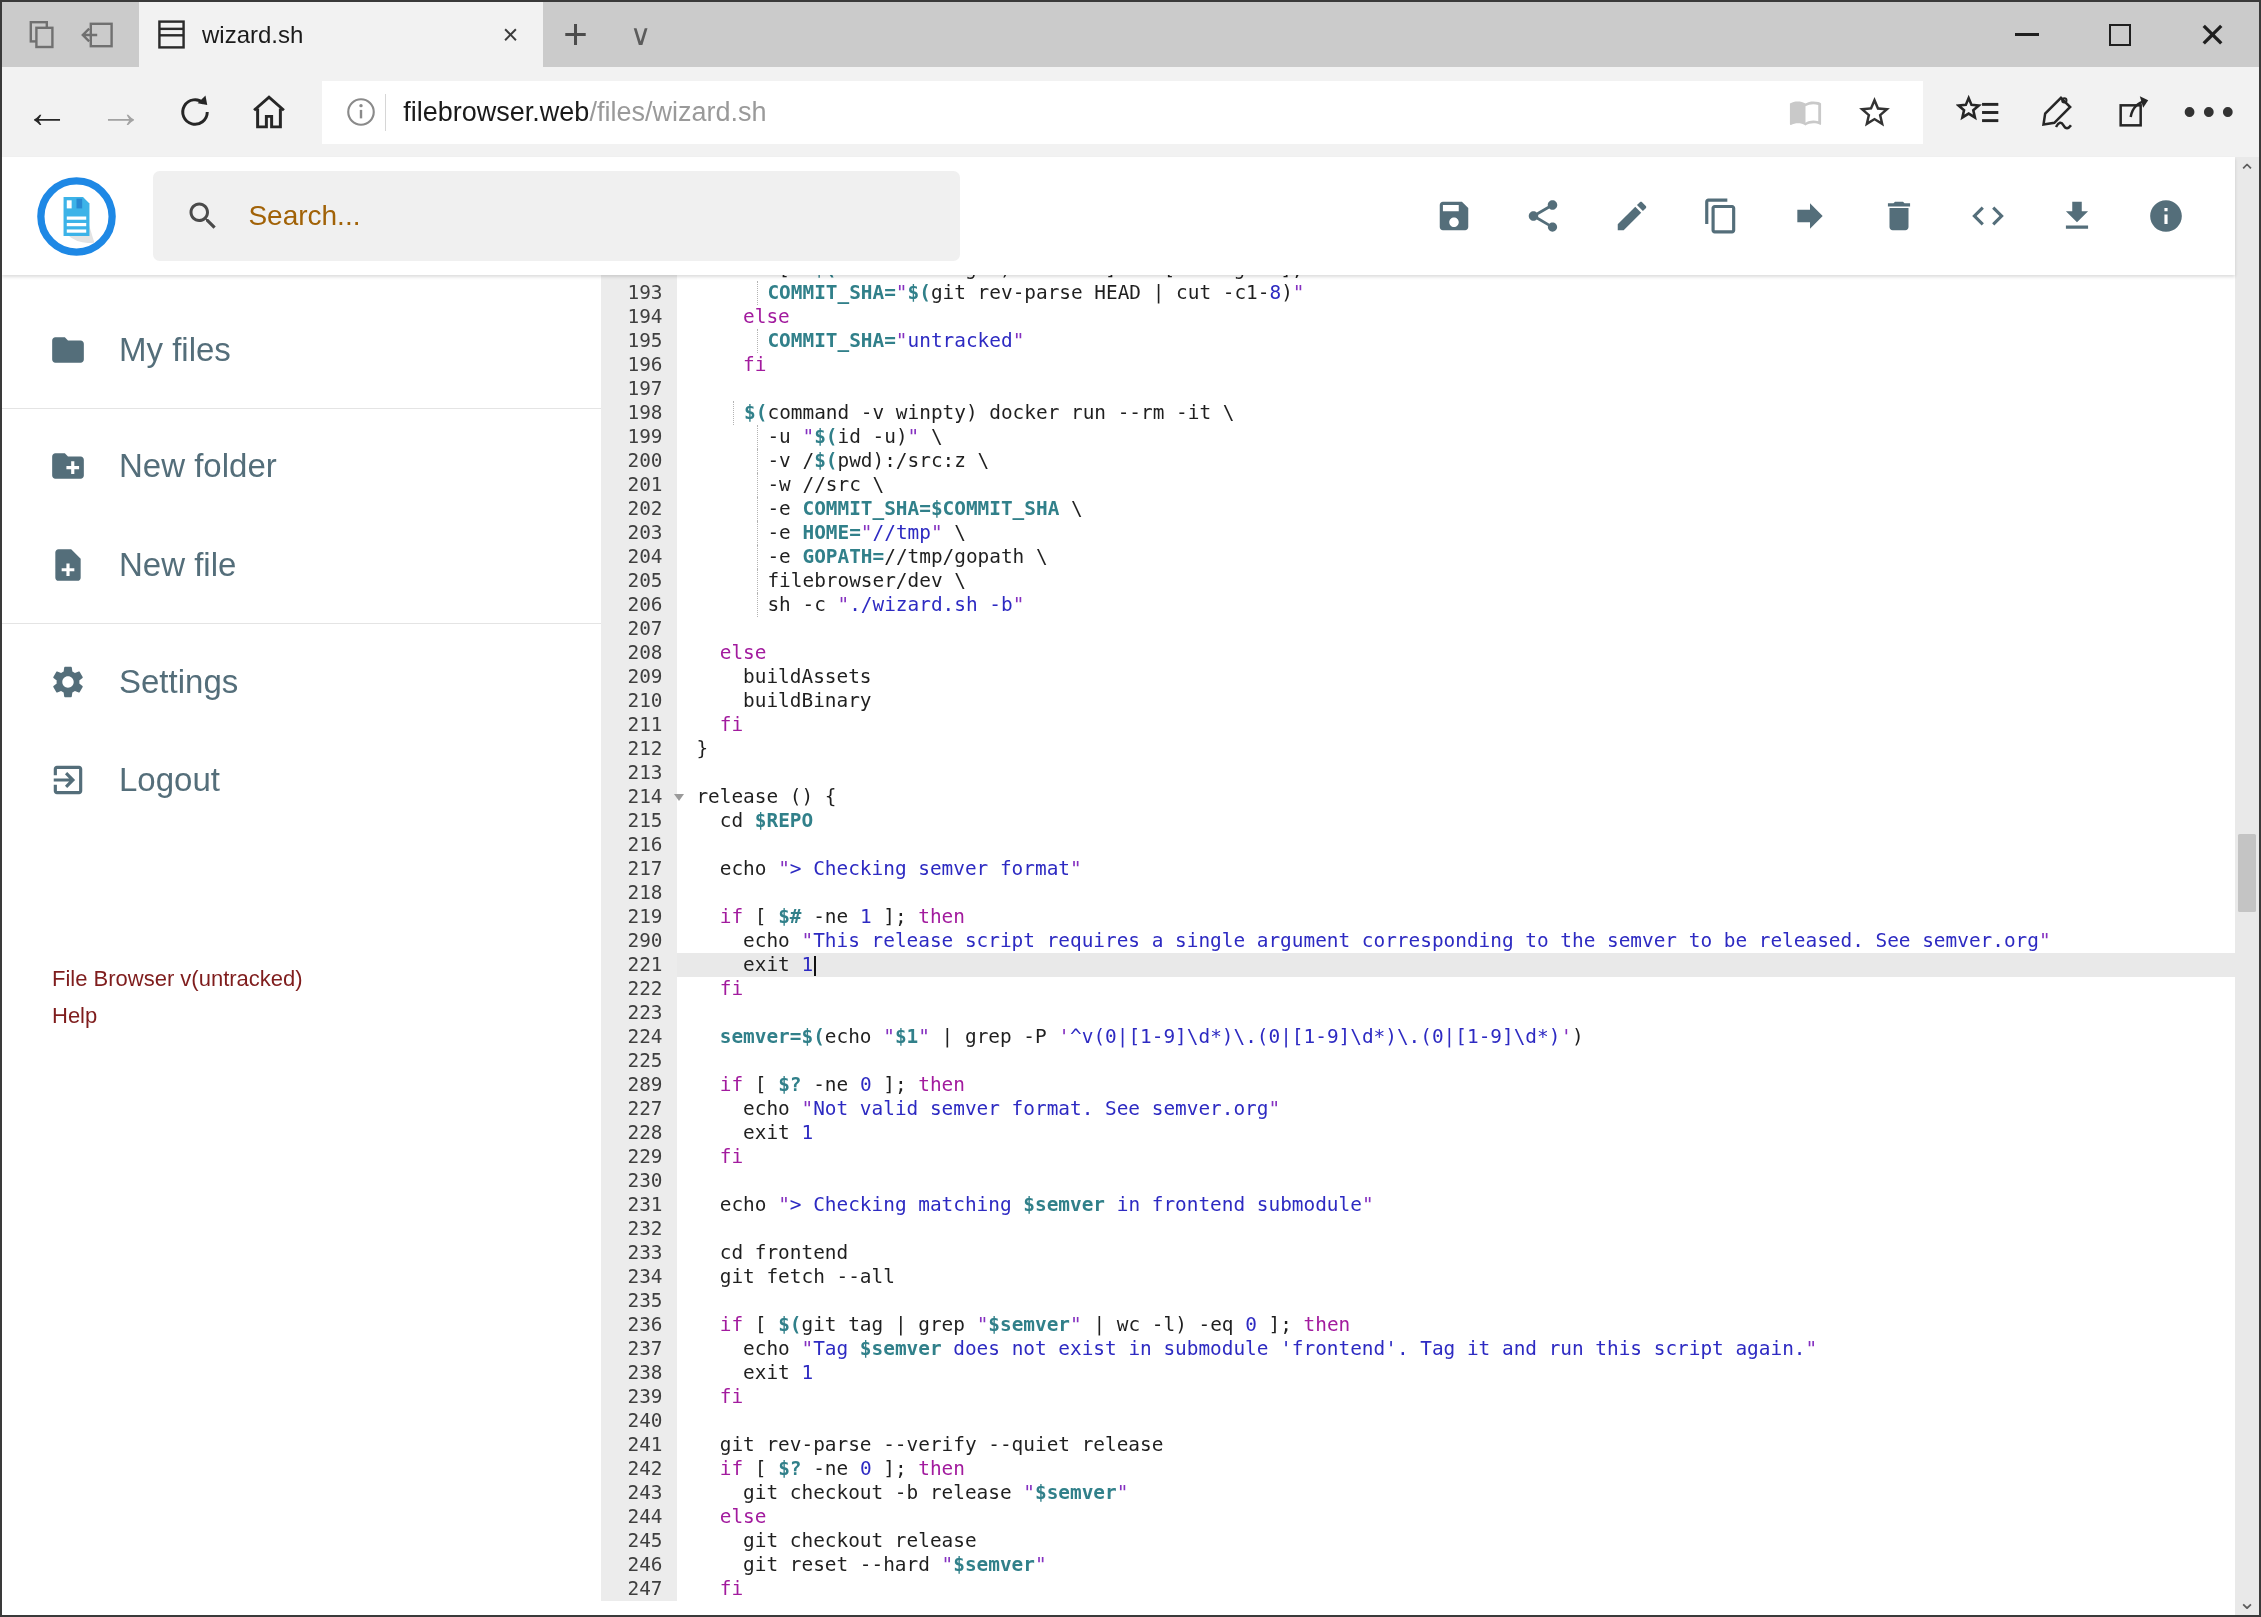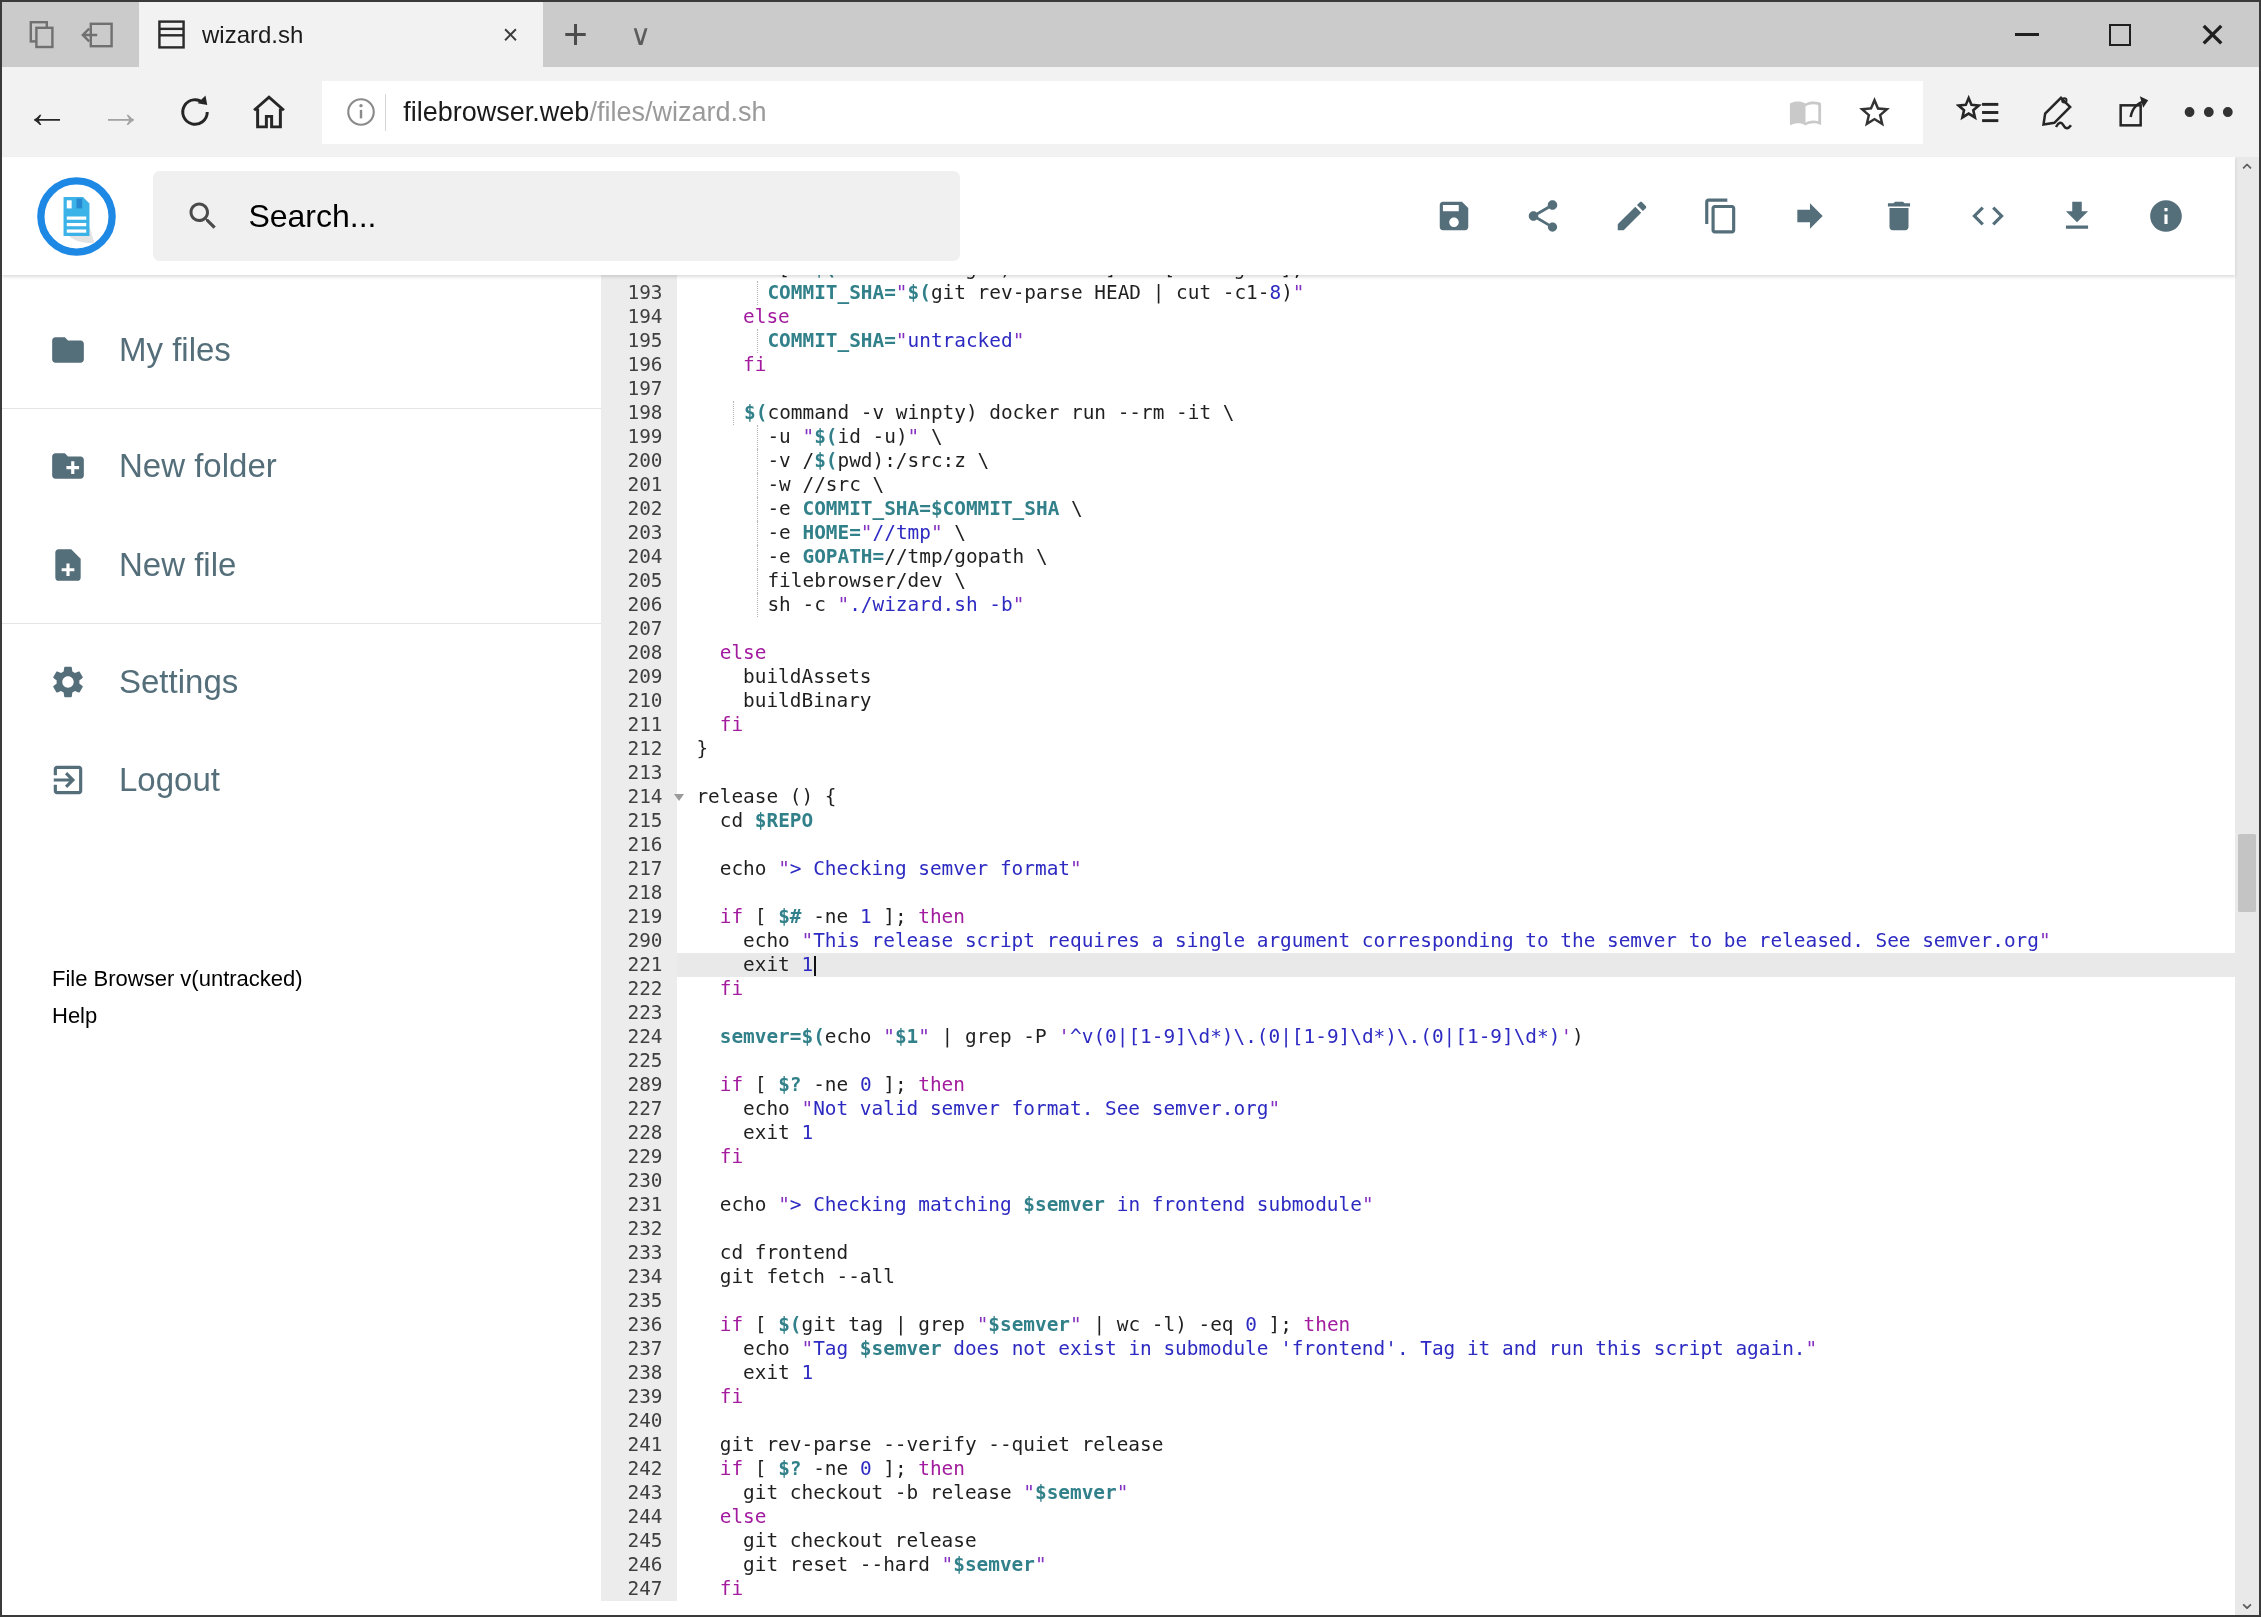--- a/index.html
+++ b/index.html
@@ -38,31 +38,31 @@
   .navright .navbtn{width:78px;}
   .dots{letter-spacing:6.5px;font-size:36px;color:#333;}
   
   .viewport{display:flex;height:1460px;}
   .page{flex:1;display:flex;flex-direction:column;background:#fff;}
   .appheader{height:118px;background:#fff;display:flex;align-items:center;position:relative;z-index:3;
     box-shadow:0 1.6px 3.2px rgba(0,0,0,0.14);}
   .logo{width:81px;height:81px;margin-left:34px;flex:none;}
   .searchbar{width:807px;height:90px;background:#f0f0f0;border-radius:6.5px;margin-left:36px;
     display:flex;align-items:center;padding:0 32px;gap:27.4px;}
-  .search-placeholder{font-size:32px;color:#000000;}
+  .search-placeholder{font-size:28px;color:#a16207;}
   .fbtoolbar{margin-left:auto;margin-right:50px;display:flex;align-items:center;gap:51px;}
   .fbtoolbar .fbicon{width:38px;height:38px;display:block;fill:#546e7a;}
   
   .main{flex:1;display:flex;overflow:hidden;background:#fff;}
   .sidebar{width:599px;flex:none;position:relative;padding-top:18px;}
   .sbitem{height:84px;display:flex;align-items:center;padding-left:47px;gap:32px;margin:14.5px 0;}
   .sbitem svg{width:38px;height:38px;fill:#546e7a;flex:none;}
   .sblabel{font-size:33px;color:#546e7a;}
   .sbdivider{height:0.8px;background:#e4e4e4;margin:16px 0;}
-  .sbfooter{position:absolute;top:685px;left:50px;color:#000000;font-size:22px;line-height:37px;}
+  .sbfooter{position:absolute;top:685px;left:50px;color:#7f1d1d;font-size:22px;line-height:37px;}
   .sbfooter .help{display:block;}
   
   .editor{flex:1;overflow:hidden;position:relative;background:#fff;
     font-family:"DejaVu Sans Mono", monospace;font-size:19.4px;line-height:24px;}
   .lines{margin-top:-18px;}
   .line{display:flex;height:24px;}
   .gut{width:76px;flex:none;background:#ececec;color:#3f3f3f;text-align:right;
     padding-right:14.5px;position:relative;}
   .fold{position:absolute;right:-6.5px;top:9px;width:0;height:0;
     border-left:5.7px solid transparent;border-right:5.7px solid transparent;border-top:7.3px solid #9a9a9a;}

